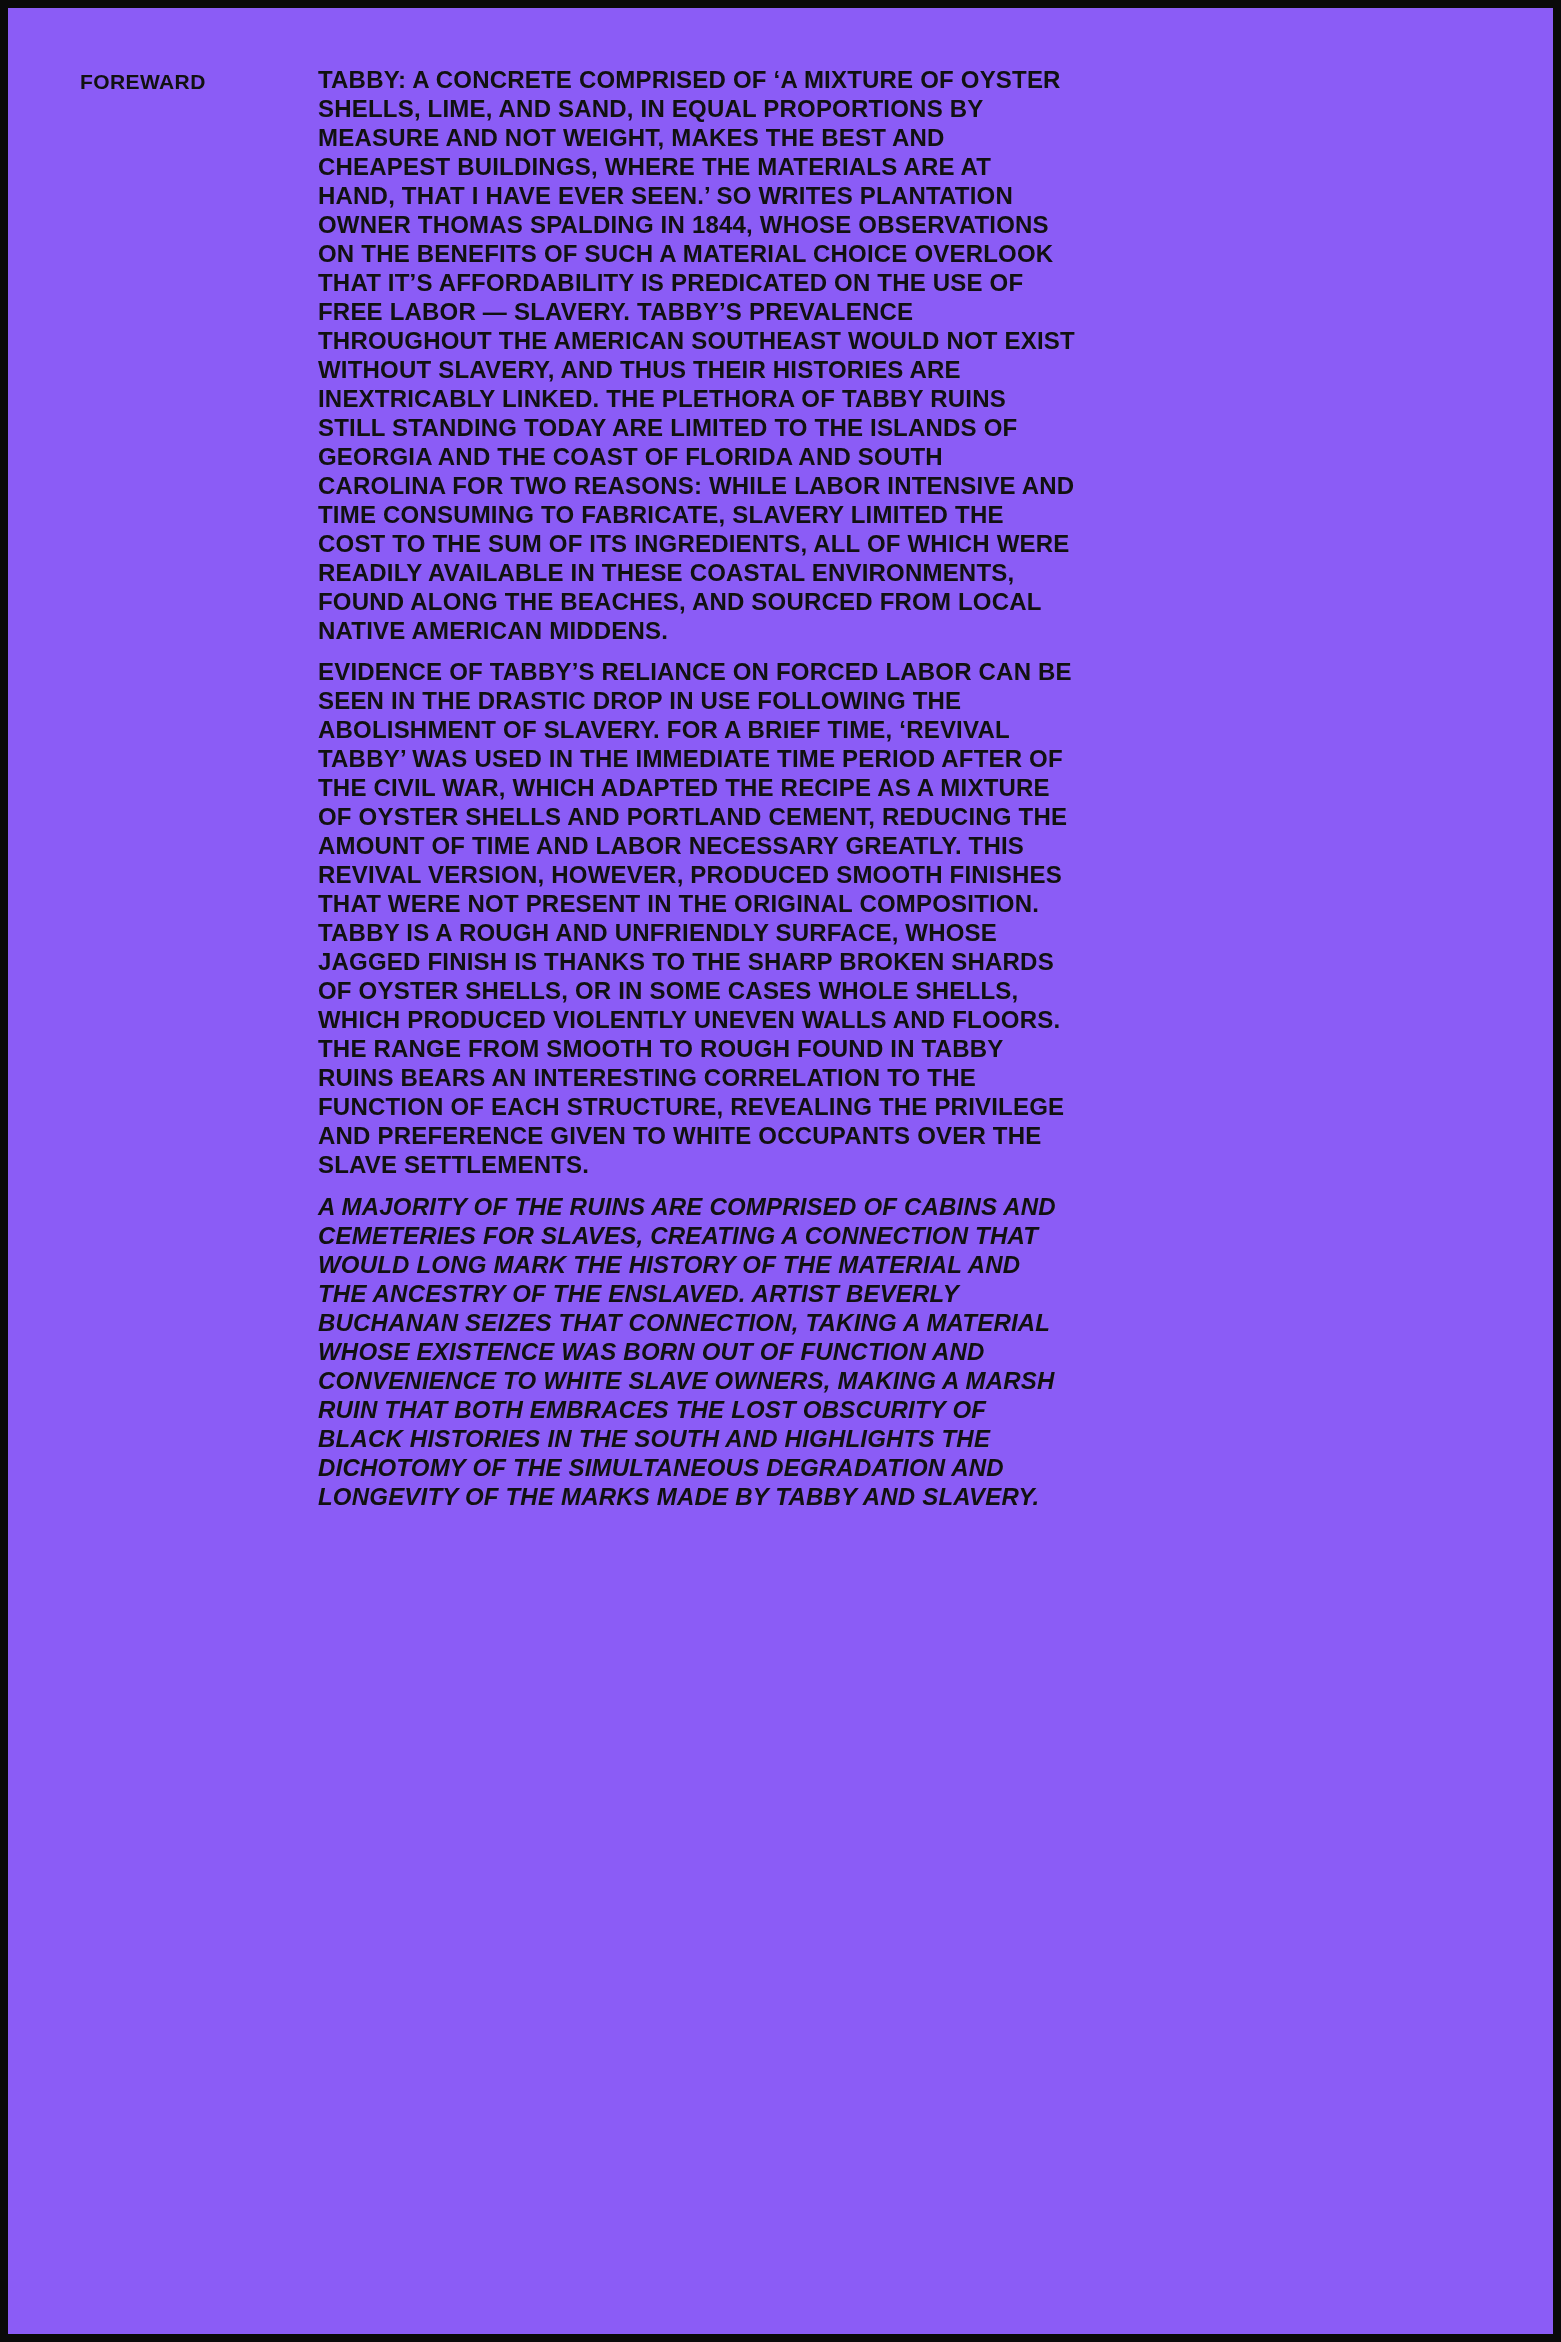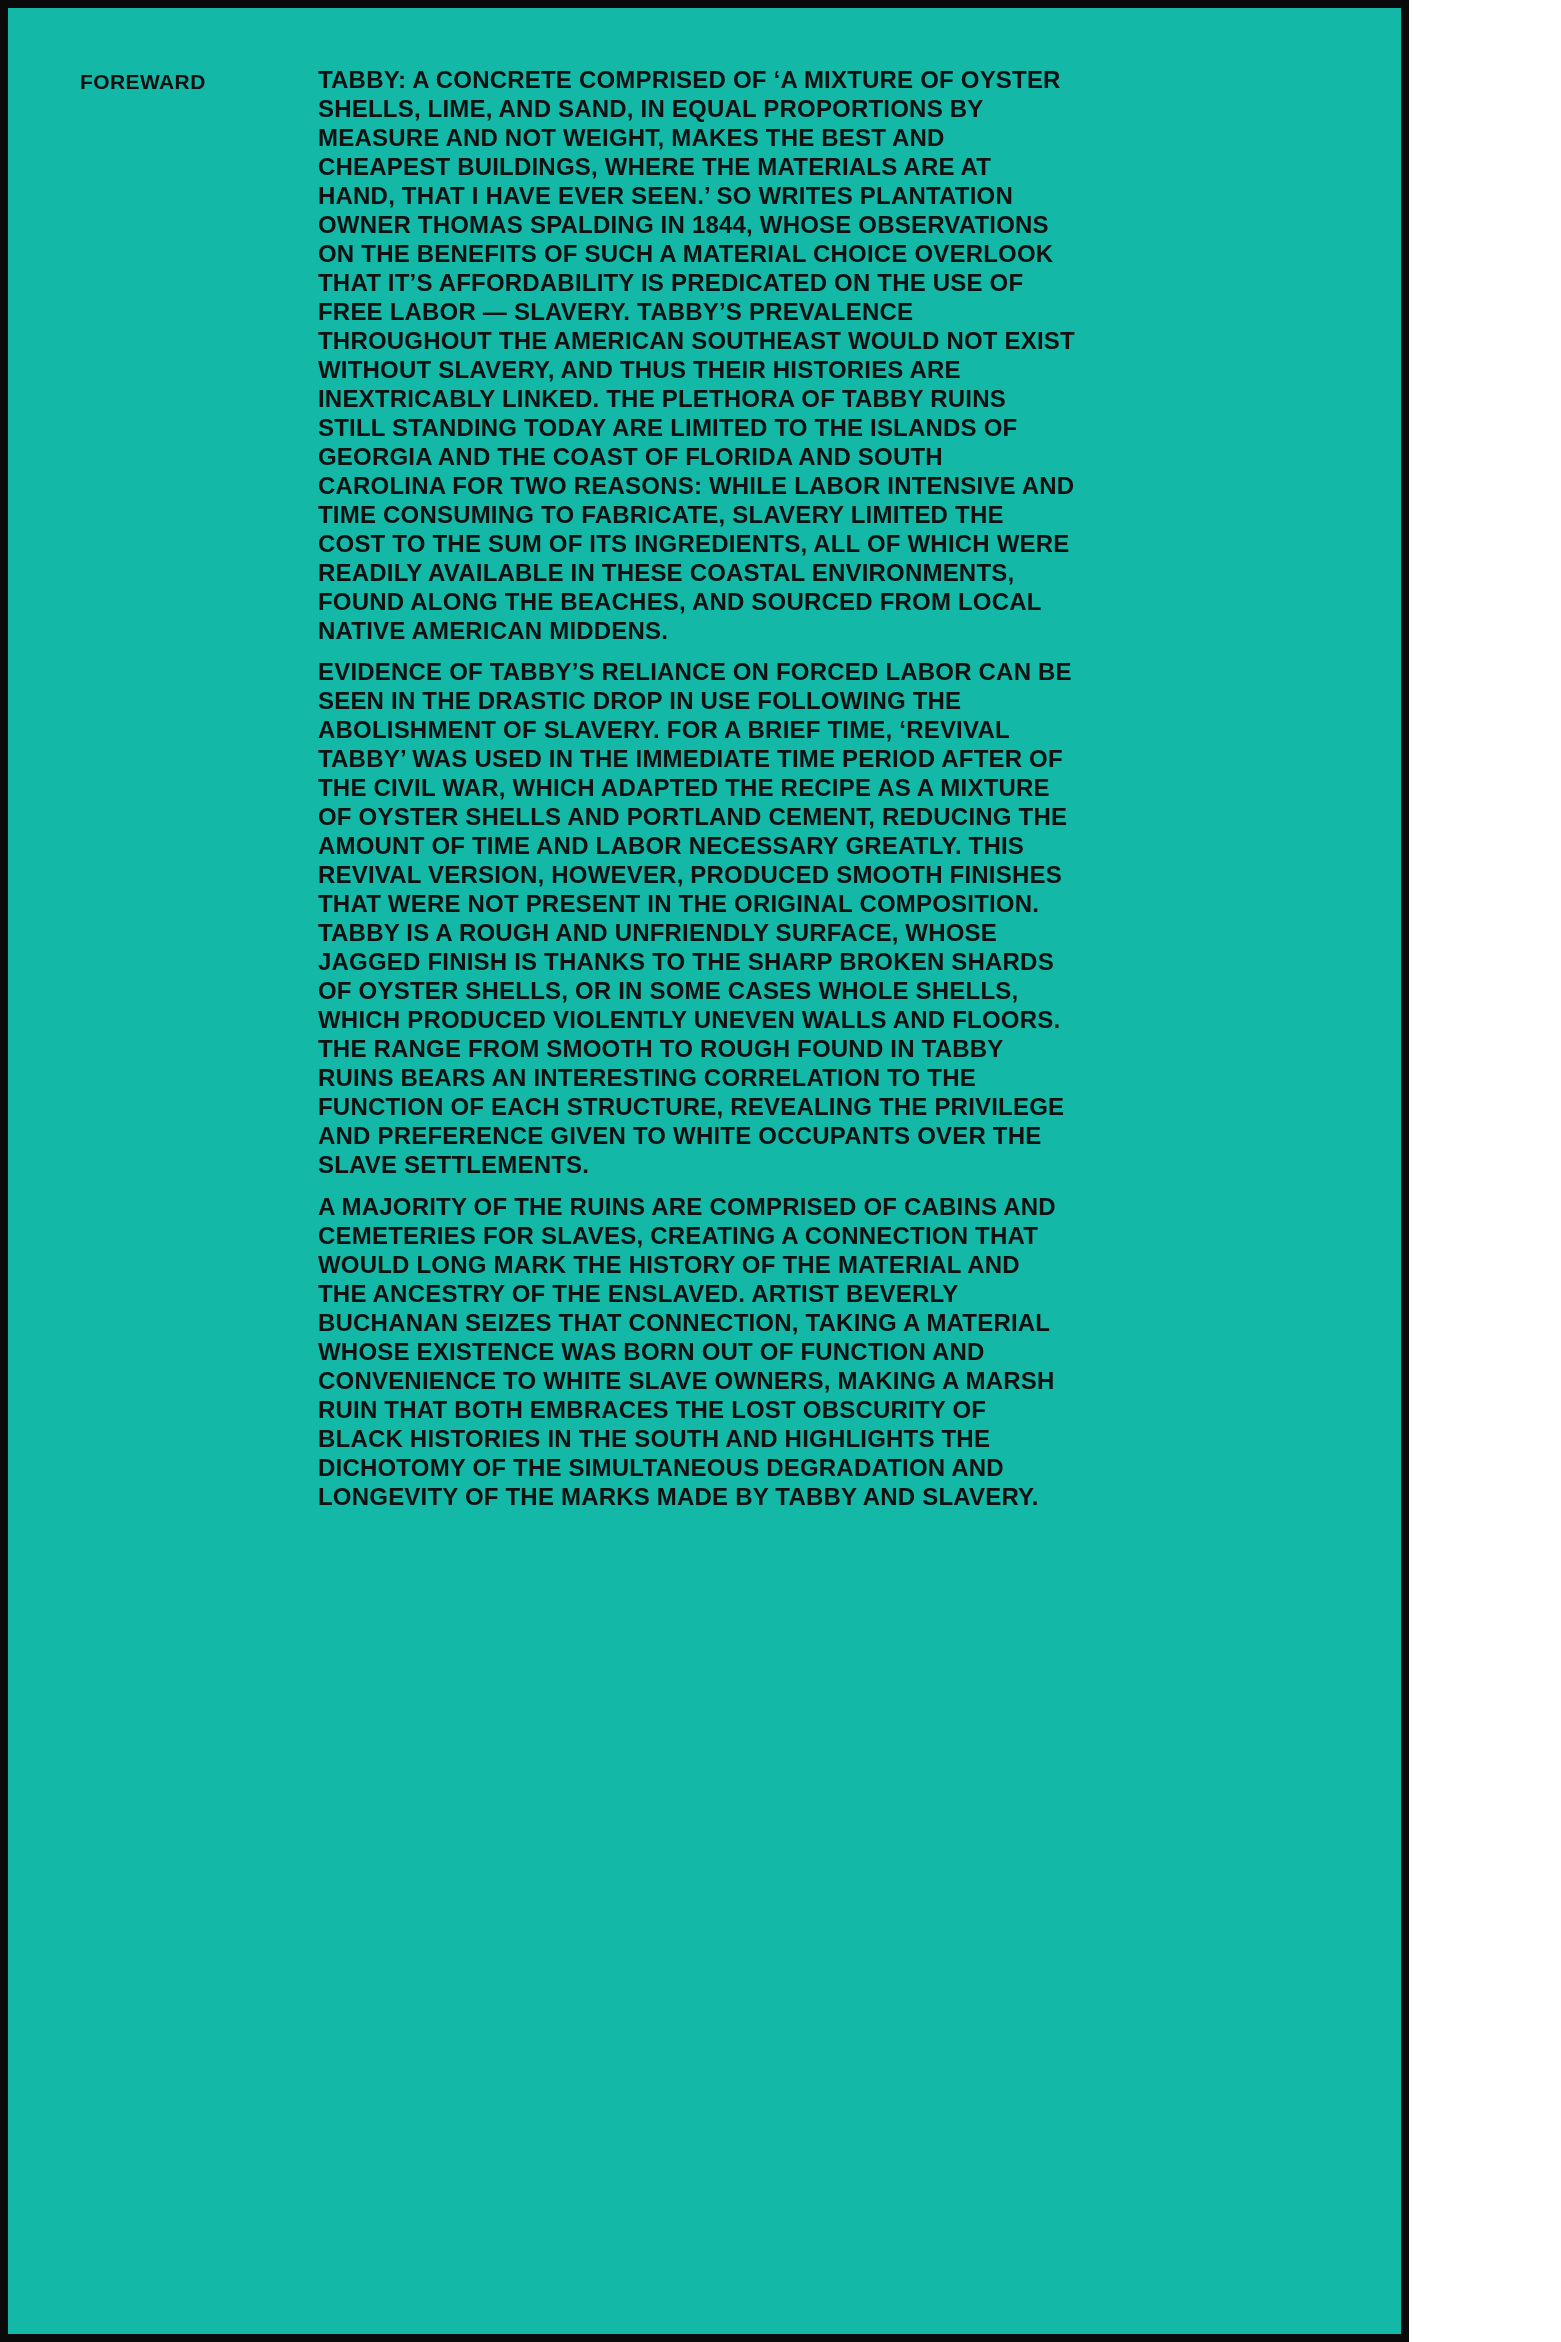--- a/index.html
+++ b/index.html
@@ -1,25 +1,25 @@
 <!DOCTYPE html>
 <html style="font-size:15px"><head>
 <meta charset="utf-8">
 <style>
   html, body {
     margin: 0;
     padding: 0;
     background: #ffffff;
   }
   .page {
-    width: 1409px;
+    width: 1561px;
     height: 2342px;
     box-sizing: border-box;
     border: 8.5px solid #0a0a0a;
-    background: #14b8a6;
+    background: #8b5cf6;
     font-family: "Liberation Sans", sans-serif;
     overflow: hidden;
   }
   .content {
     display: flex;
     align-items: flex-start;
     padding: 57px 38px 0 72px;
   }
   .label-col {
     flex: 0 0 238px;
@@ -41,20 +41,21 @@
     font-size: 24px;
     font-weight: bold;
     line-height: 29px;
     letter-spacing: 0.2px;
     color: #111111;
     margin: 0 0 12.3px 0;
     text-align: left;
   }
   .body-paragraph:last-child {
     margin-bottom: 4px;
+    font-style: italic;
   }
 </style>
 </head>
 <body>
 
 <div class="page">
   <div class="content">
     <div class="label-col">
       <div class="foreword-label">FOREWARD</div>
     </div>

